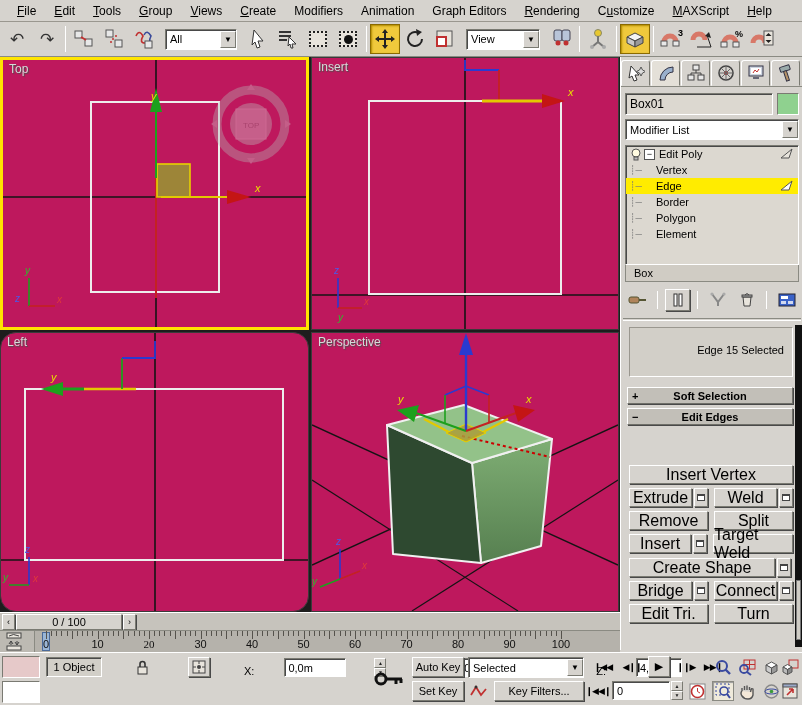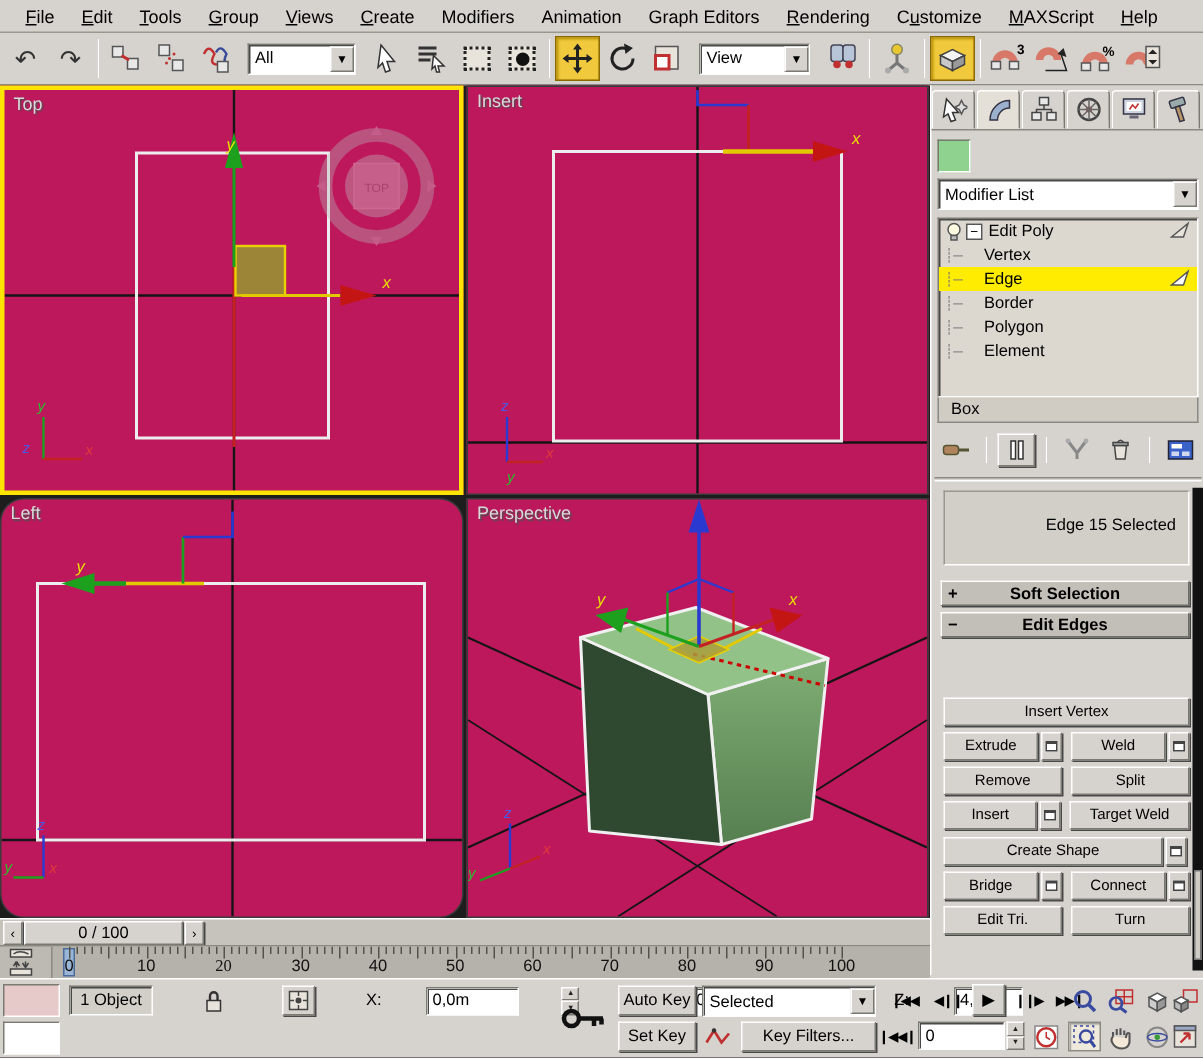--- a/index.html
+++ b/index.html
@@ -52,21 +52,21 @@
   #stack-base{position:absolute;left:4px;top:208px;width:174px;height:17px;background:#d0ccc4;border:1px solid #8a8a82;border-top:none;display:flex;align-items:center;padding-left:8px;}
   #stack-tools{position:absolute;left:4px;top:230px;width:174px;height:26px;display:flex;align-items:center;gap:4px;}
   .stk-i{width:26px;height:22px;display:flex;align-items:center;justify-content:center;}
   #cmd-divider{position:absolute;left:2px;top:261px;width:178px;height:3px;border-top:1px solid #8a8a82;border-bottom:1px solid #fff;}
 
   #rollouts{position:absolute;left:0px;top:268px;width:182px;height:325px;overflow:hidden;}
   #rollout-scroll{position:absolute;right:1px;top:0;width:7px;height:322px;background:#111;}
   #rollout-thumb{position:absolute;left:1px;top:255px;width:5px;height:60px;background:#cfccc5;border:1px solid #777;}
   .hdr{height:17px;background:#c2bfb8;border:1px solid;border-color:#fff #6f6f68 #6f6f68 #fff;box-shadow:1px 1px 0 #494949;display:flex;align-items:center;margin:0 10px 0 6px;position:relative;font-weight:bold;font-size:11px;justify-content:center;}
   .hdr .pm{position:absolute;left:4px;font-weight:bold;}
-  .rbtn{height:19px;background:#d6d3ce;border:1px solid;border-color:#fff #7a7a72 #7a7a72 #fff;box-shadow:1px 1px 0 #494949;display:flex;align-items:center;justify-content:center;font-size:10px;}
+  .rbtn{height:19px;background:#d6d3ce;border:1px solid;border-color:#fff #7a7a72 #7a7a72 #fff;box-shadow:1px 1px 0 #494949;display:flex;align-items:center;justify-content:center;font-size:16px;}
   .setbox{width:14px;height:19px;background:#d6d3ce;border:1px solid;border-color:#fff #7a7a72 #7a7a72 #fff;box-shadow:1px 1px 0 #494949;display:flex;align-items:center;justify-content:center;}
   .setbox .wbx{width:8px;height:7px;background:#fff;border:1px solid #444;border-top:2px solid #444;}
   #sel-info{position:absolute;left:8px;top:2px;width:164px;height:50px;border:1px solid;border-color:#9a978f #fff #fff #9a978f;background:#d2cfc8;}
   #sel-info .txt{position:absolute;right:8px;top:16px;font-size:11px;}
 
   
   #timeslider{position:absolute;left:0;top:612px;width:620px;height:18px;background:#c6c3bc;border-top:1px solid #fff;display:flex;align-items:center;}
   #ts-left,#ts-right{width:13px;height:16px;font-size:9px;}
   #ts-btn{width:106px;height:16px;font-size:11px;}
   #trackbar{position:absolute;left:0;top:630px;width:620px;height:22px;background:#bdbab3;border-top:1px solid #8a8a82;}
@@ -74,21 +74,21 @@
   #ruler{position:absolute;left:34px;top:0;width:586px;height:22px;background:#b5b2ab;border-left:1px solid #8a8a82;overflow:hidden;}
   .tick{position:absolute;top:0;width:1px;height:5px;background:#55524c;}
   .tick.major{height:8px;}
   .tick-label{position:absolute;top:7px;transform:translateX(-50%);font-size:11px;color:#111;}
   #tb-thumb{position:absolute;left:7px;top:1px;width:8px;height:19px;background:#9ab6d6;border:1px solid #4a6a9a;}
 
   
   #statusbar{position:absolute;left:0;top:652px;width:802px;height:53px;background:#d6d3ce;border-top:1px solid #fff;}
   #mxs-pink{position:absolute;left:2px;top:3px;width:38px;height:22px;background:#e6c9c9;border:1px solid;border-color:#7a7a72 #fff #fff #7a7a72;}
   #mxs-white{position:absolute;left:2px;top:28px;width:38px;height:22px;background:#fff;border:1px solid;border-color:#7a7a72 #fff #fff #7a7a72;}
-  .srow{position:absolute;height:20px;display:flex;align-items:center;gap:28px;}
+  .srow{position:absolute;height:20px;display:flex;align-items:flex-end;gap:28px;}
   .lbl{margin:0 2px 0 6px;}
   .xyz{height:19px;display:flex;align-items:center;padding:0 3px;font-size:11px;}
   .spin{width:12px;height:19px;display:flex;flex-direction:column;}
   .spin div{flex:1;background:#d6d3ce;border:1px solid;border-color:#fff #7a7a72 #7a7a72 #fff;font-size:5px;display:flex;align-items:center;justify-content:center;color:#222;}
   #prompt{position:absolute;left:46px;top:28px;width:350px;height:21px;display:flex;align-items:center;padding-left:6px;border:1px solid;border-color:#9a978f #fff #fff #9a978f;font-size:12px;}
   .pb{font-size:9px;letter-spacing:-1px;}
   .navi{width:22px;height:20px;}
 </style>
 </head>
 <body>
@@ -408,20 +408,23 @@
       </div>
       <div class="ctab">
         <svg width="18" height="18">
             <rect x="3" y="2" width="10" height="5" rx="1" fill="#9aa" stroke="#334" transform="rotate(-18 8 5)"></rect>
             <rect x="8" y="7" width="3" height="10" fill="#b89468" stroke="#334" transform="rotate(-18 9 12)"></rect>
           </svg>
       </div>
     </div>
 
     <div id="objname-row">
+      <div id="objname">
+          <span>Box01</span>
+        </div>
       <div id="objcolor" style="background:#8fd18f;"></div>
     </div>
 
     <div id="modlist-row">
       <div class="dropdown" style="width:174px;">
         <span class="dval">Modifier List</span>
         <span class="darrow">▼</span>
       </div>
     </div>
 

